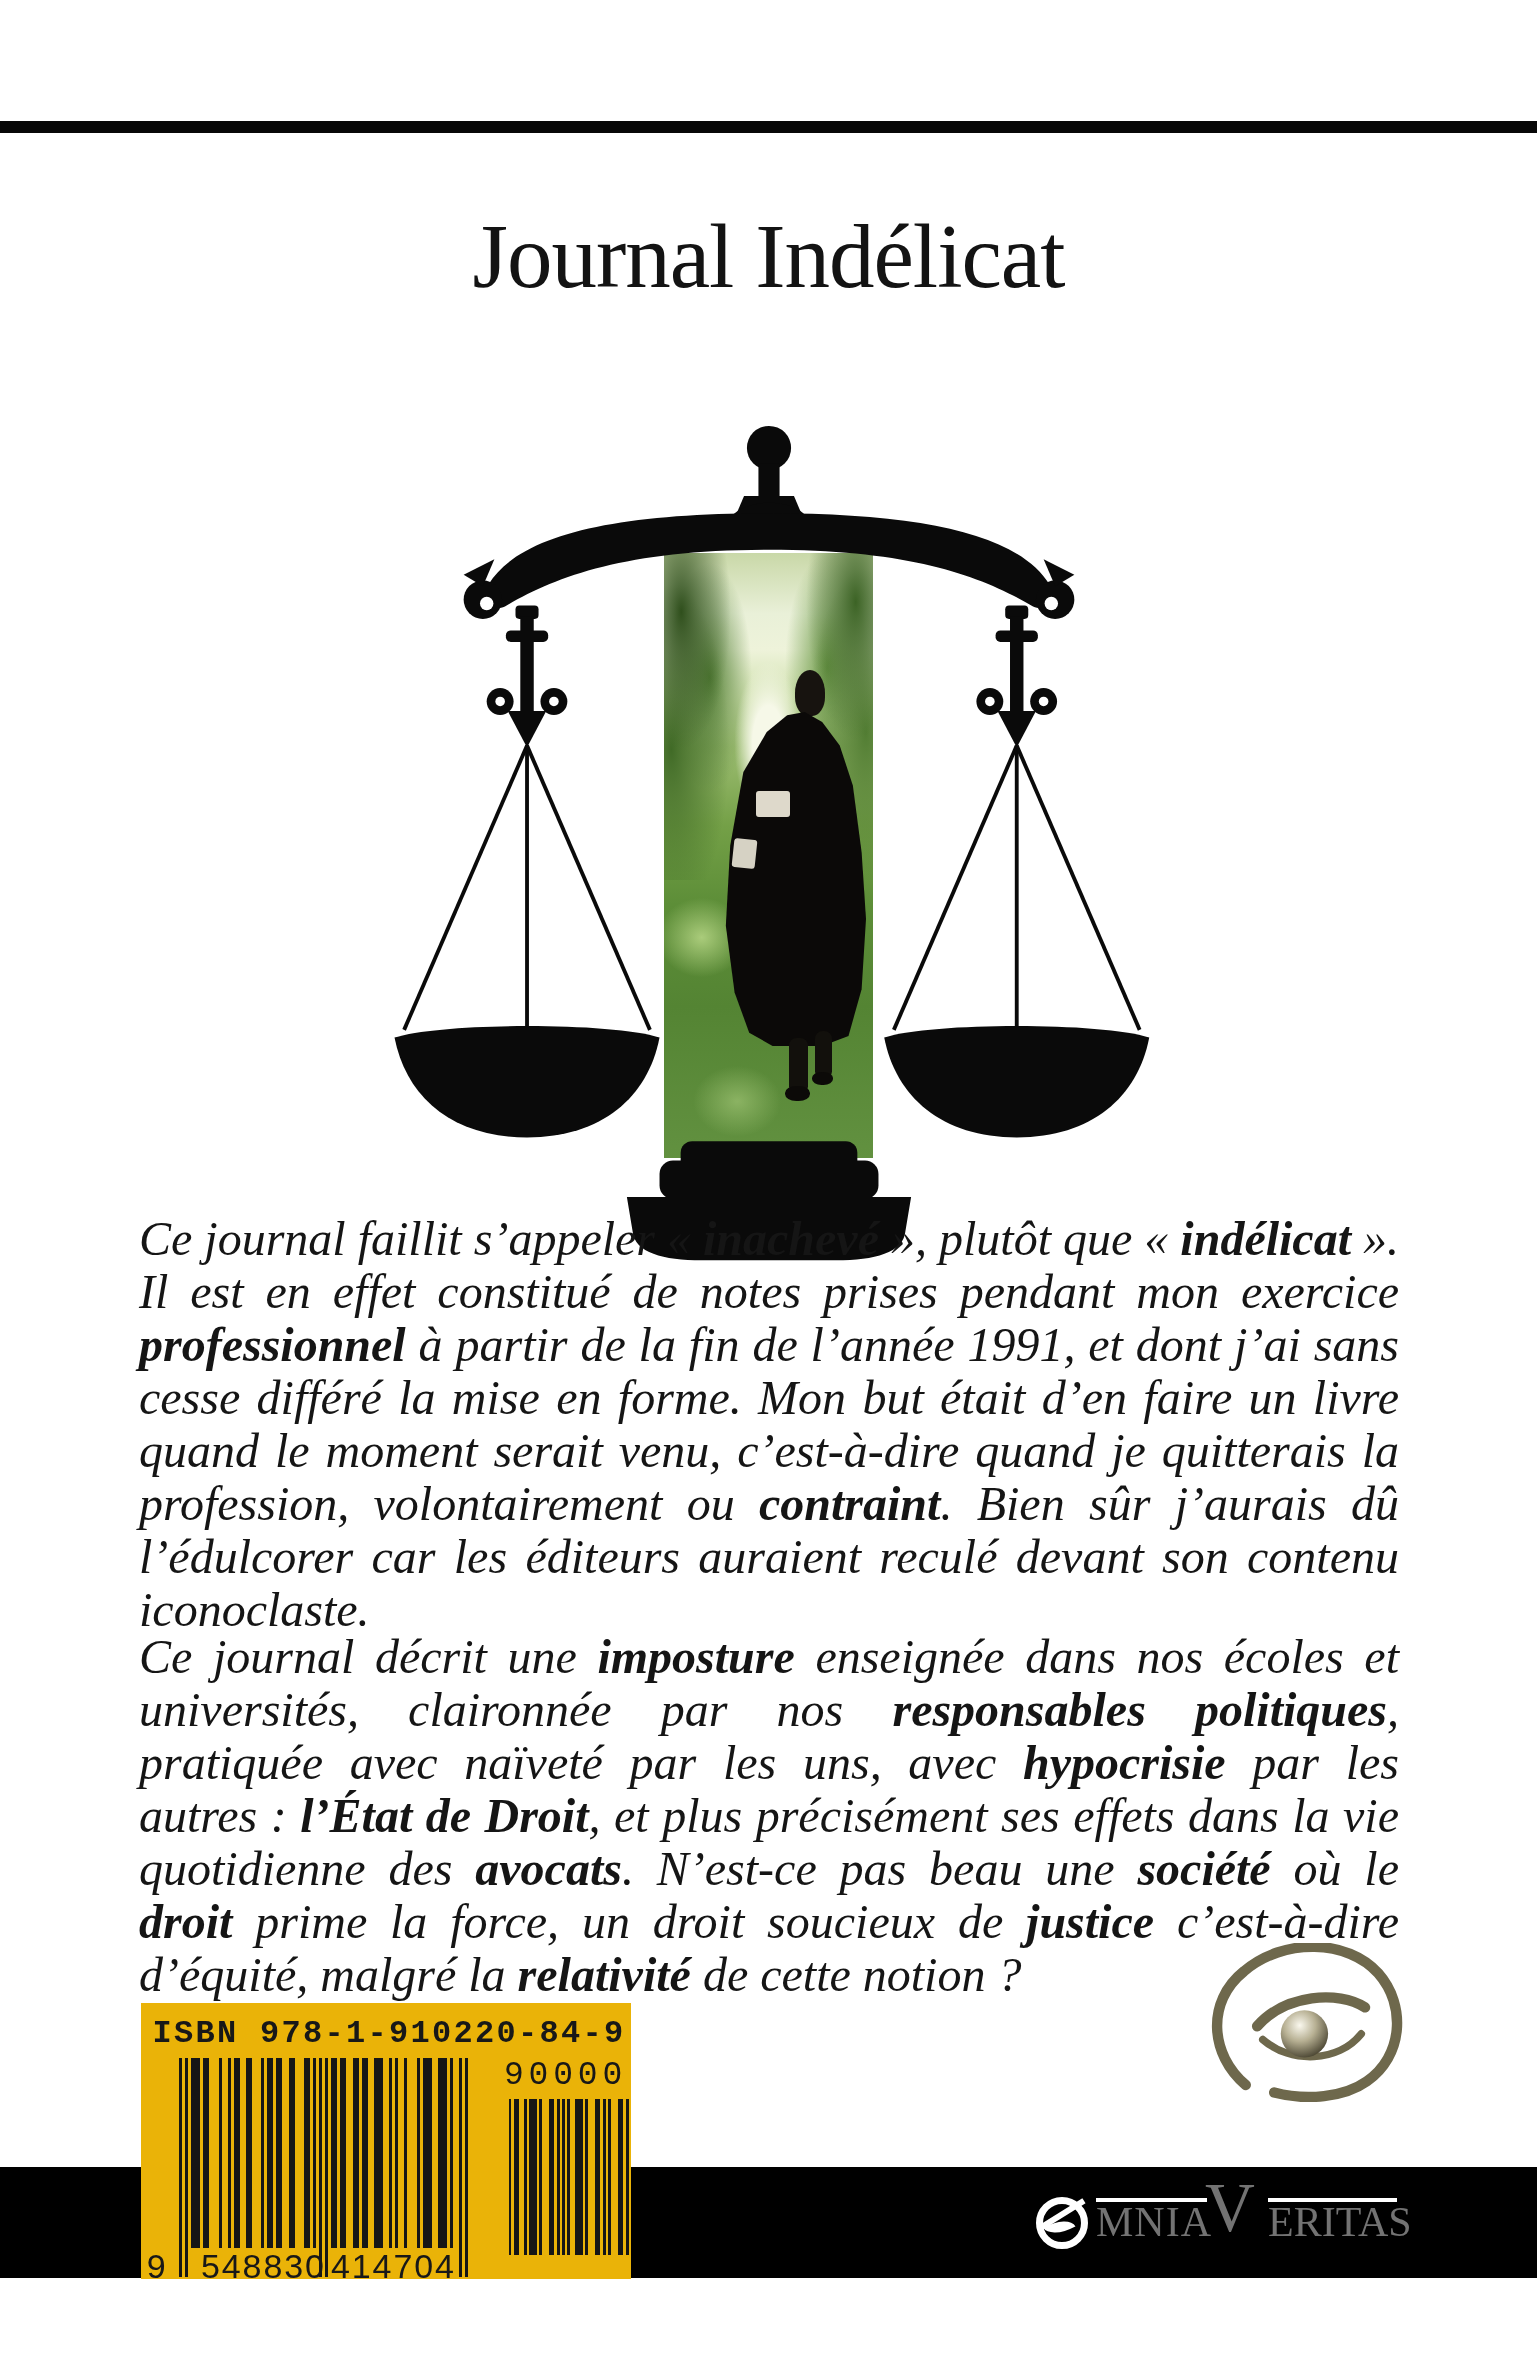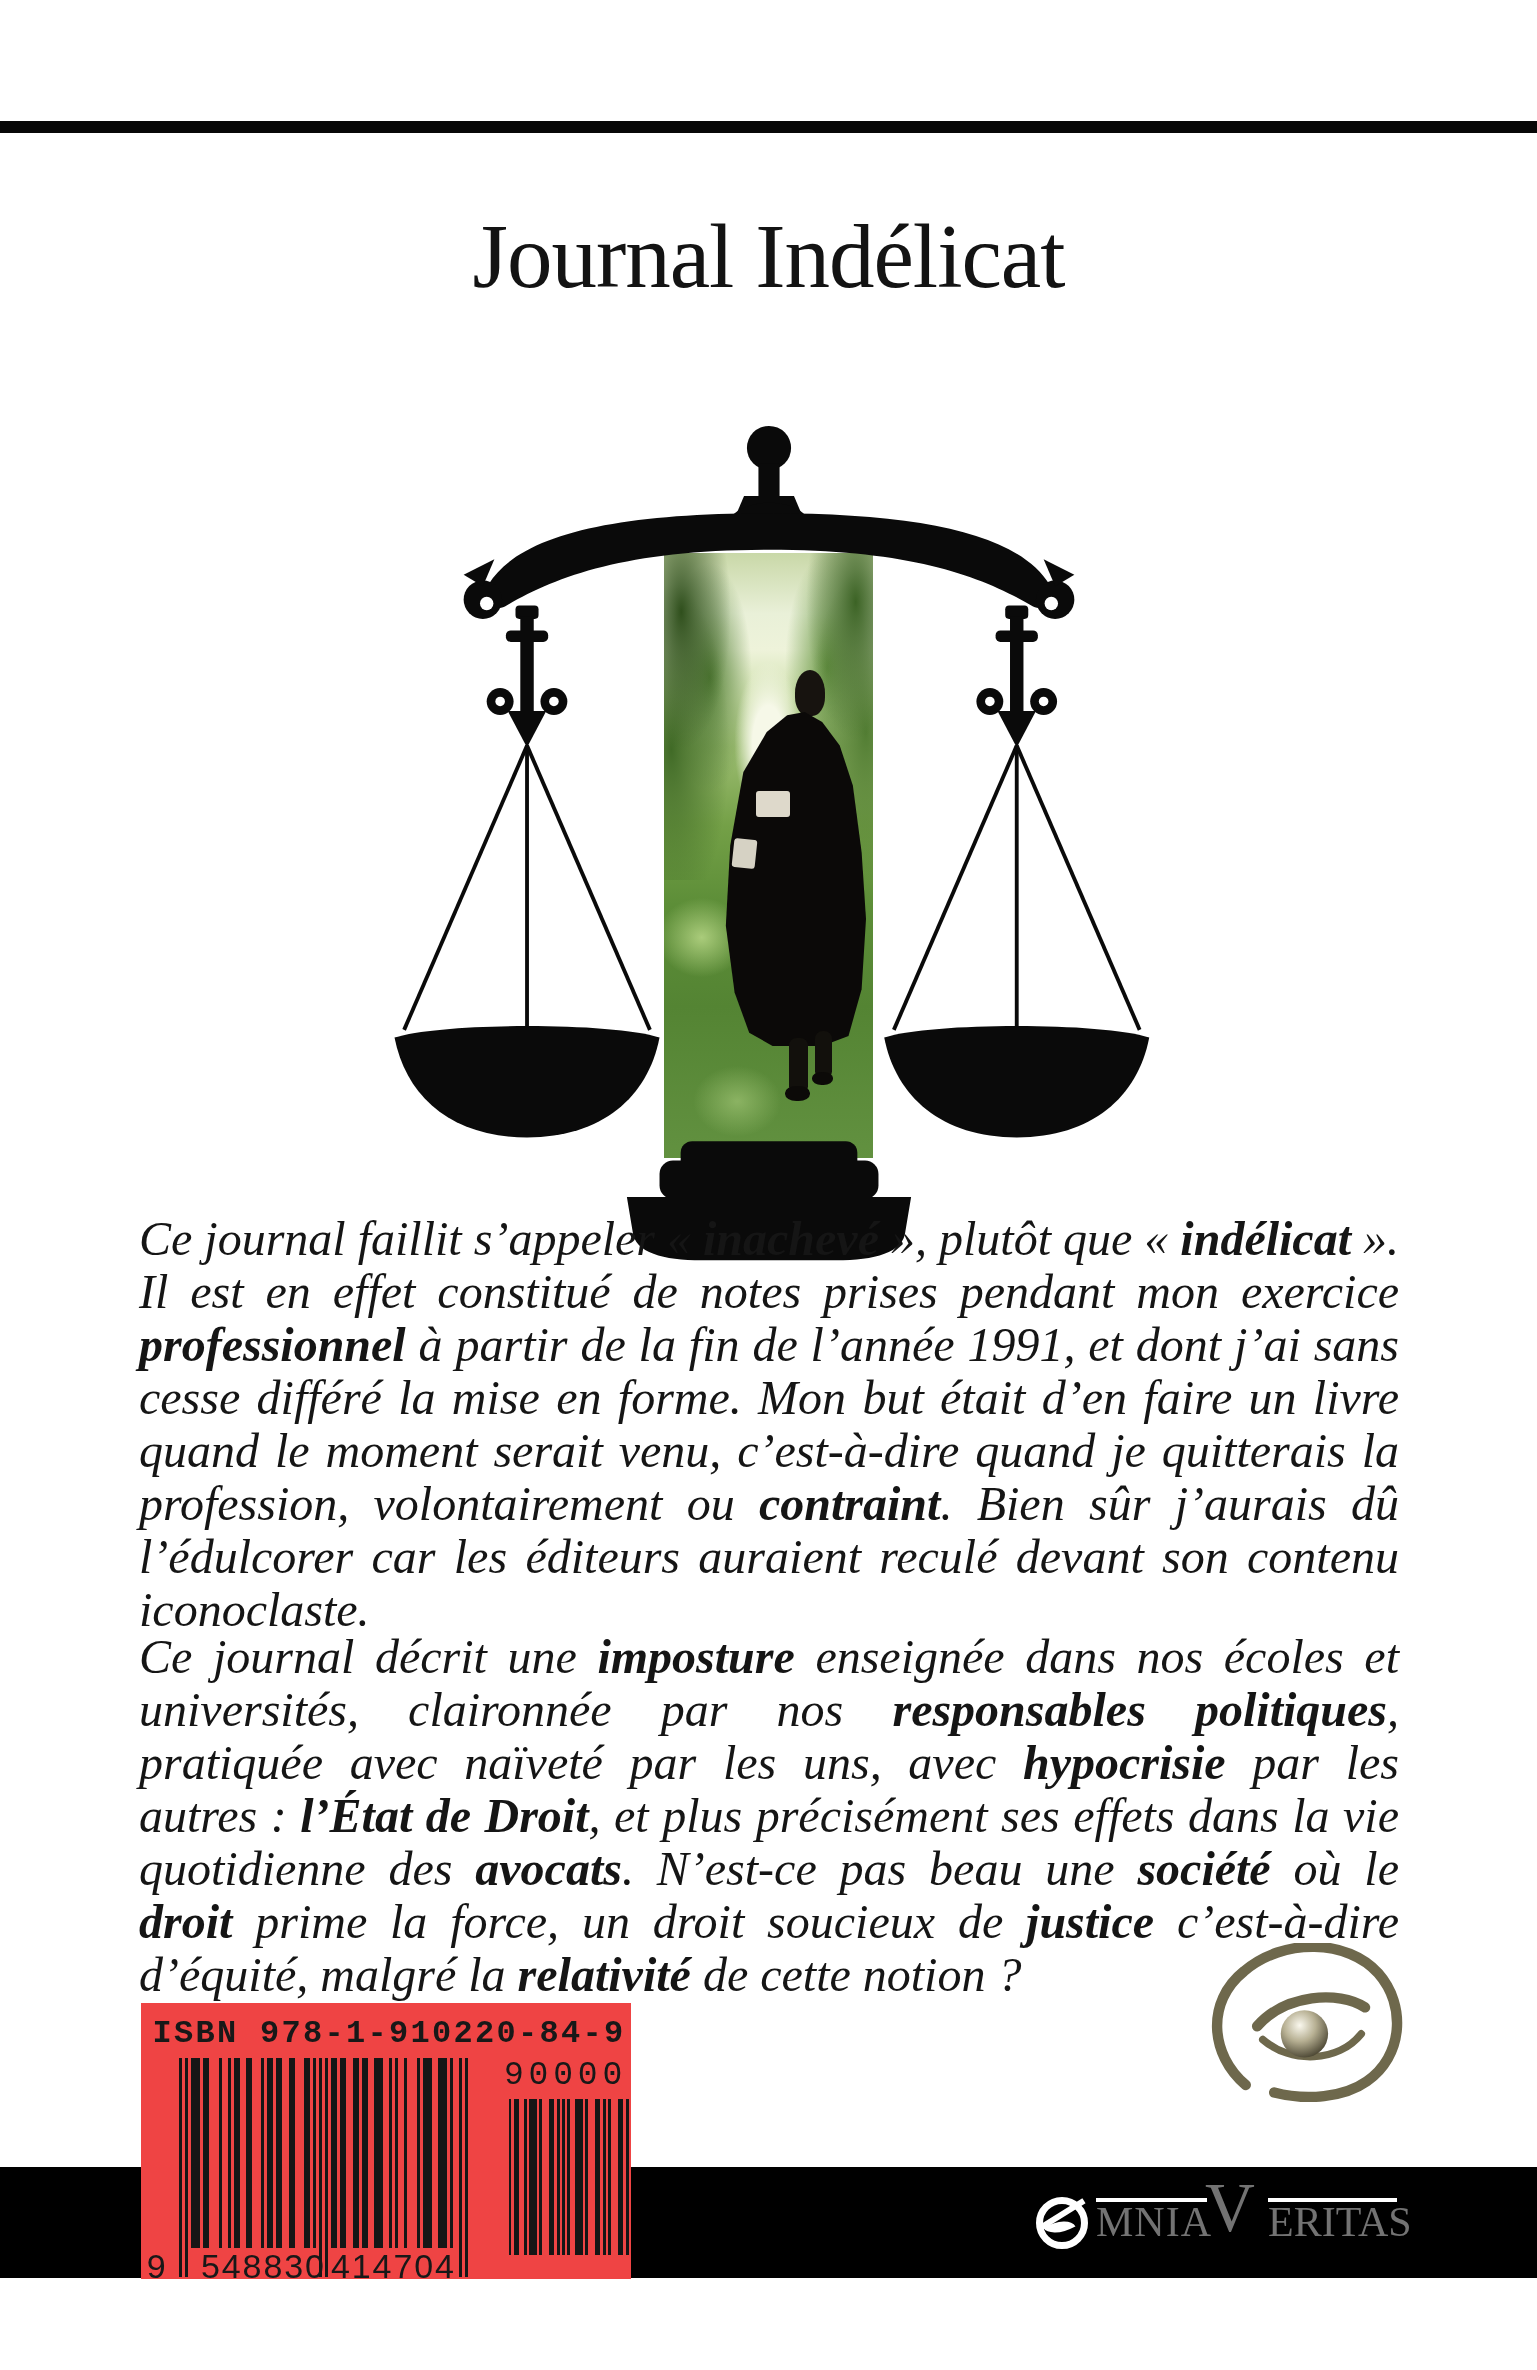--- a/index.html
+++ b/index.html
@@ -50,21 +50,21 @@
 
   
   .body{position:absolute;left:139px;width:1260px;margin:0;text-align:justify;
         font-style:italic;font-size:48px;line-height:53px;color:#151515;}
   .body b{font-weight:bold;}
   .para1{top:1212px;}
   .para2{top:1630px;}
 
   
   .band{position:absolute;left:0;top:2167px;width:1537px;height:111px;background:#000;}
-  .barcode-box{position:absolute;left:141px;top:2003px;width:490px;height:276px;background:#ef4444;z-index:3;}
+  .barcode-box{position:absolute;left:141px;top:2003px;width:490px;height:276px;background:#eab308;z-index:3;}
   .isbn-label{position:absolute;left:11.5px;top:11.5px;font-family:"Liberation Mono",monospace;
         font-weight:bold;font-size:32px;letter-spacing:2.3px;color:#181818;white-space:nowrap;}
   .addon-label{position:absolute;left:363px;top:54px;font-family:"Liberation Mono",monospace;
         font-size:33px;letter-spacing:4.8px;color:#181818;}
   .bars-main{position:absolute;left:38px;top:55px;width:290px;height:219px;}
   .bars-addon{position:absolute;left:365px;top:96px;width:123px;height:156px;}
   .bc-digit{position:absolute;top:244px;font-family:"Liberation Sans",sans-serif;
         font-size:34px;letter-spacing:1.9px;color:#181818;}
   .bc-d9{left:5.8px;}  .bc-g1{left:60px;}  .bc-g2{left:190px;}
 

